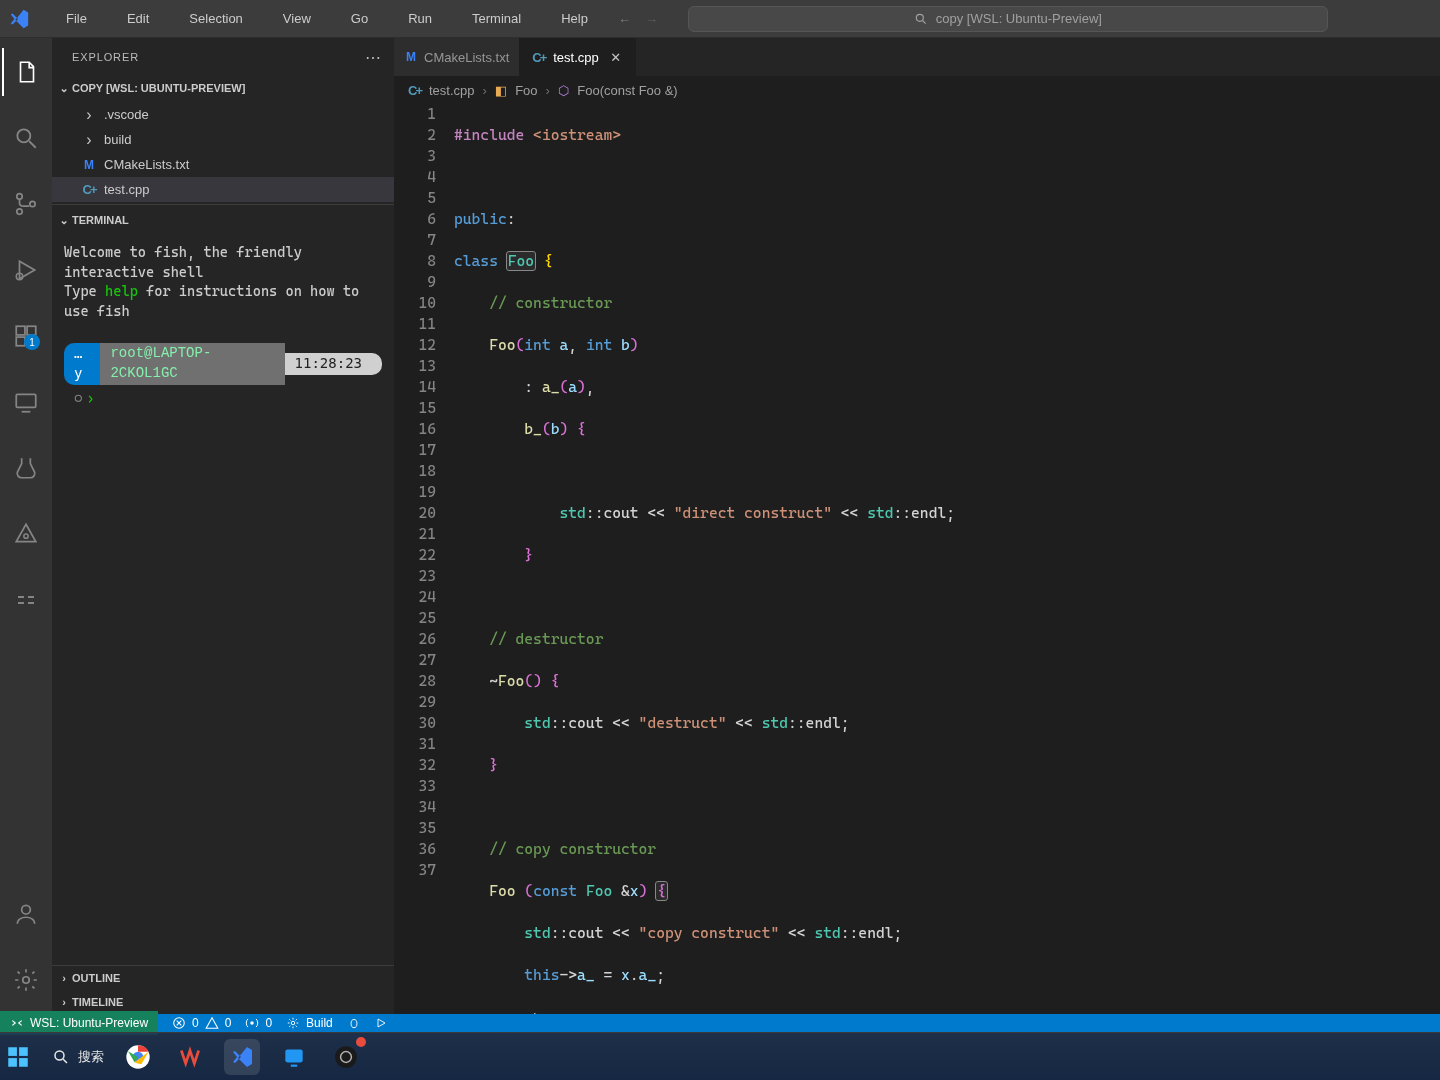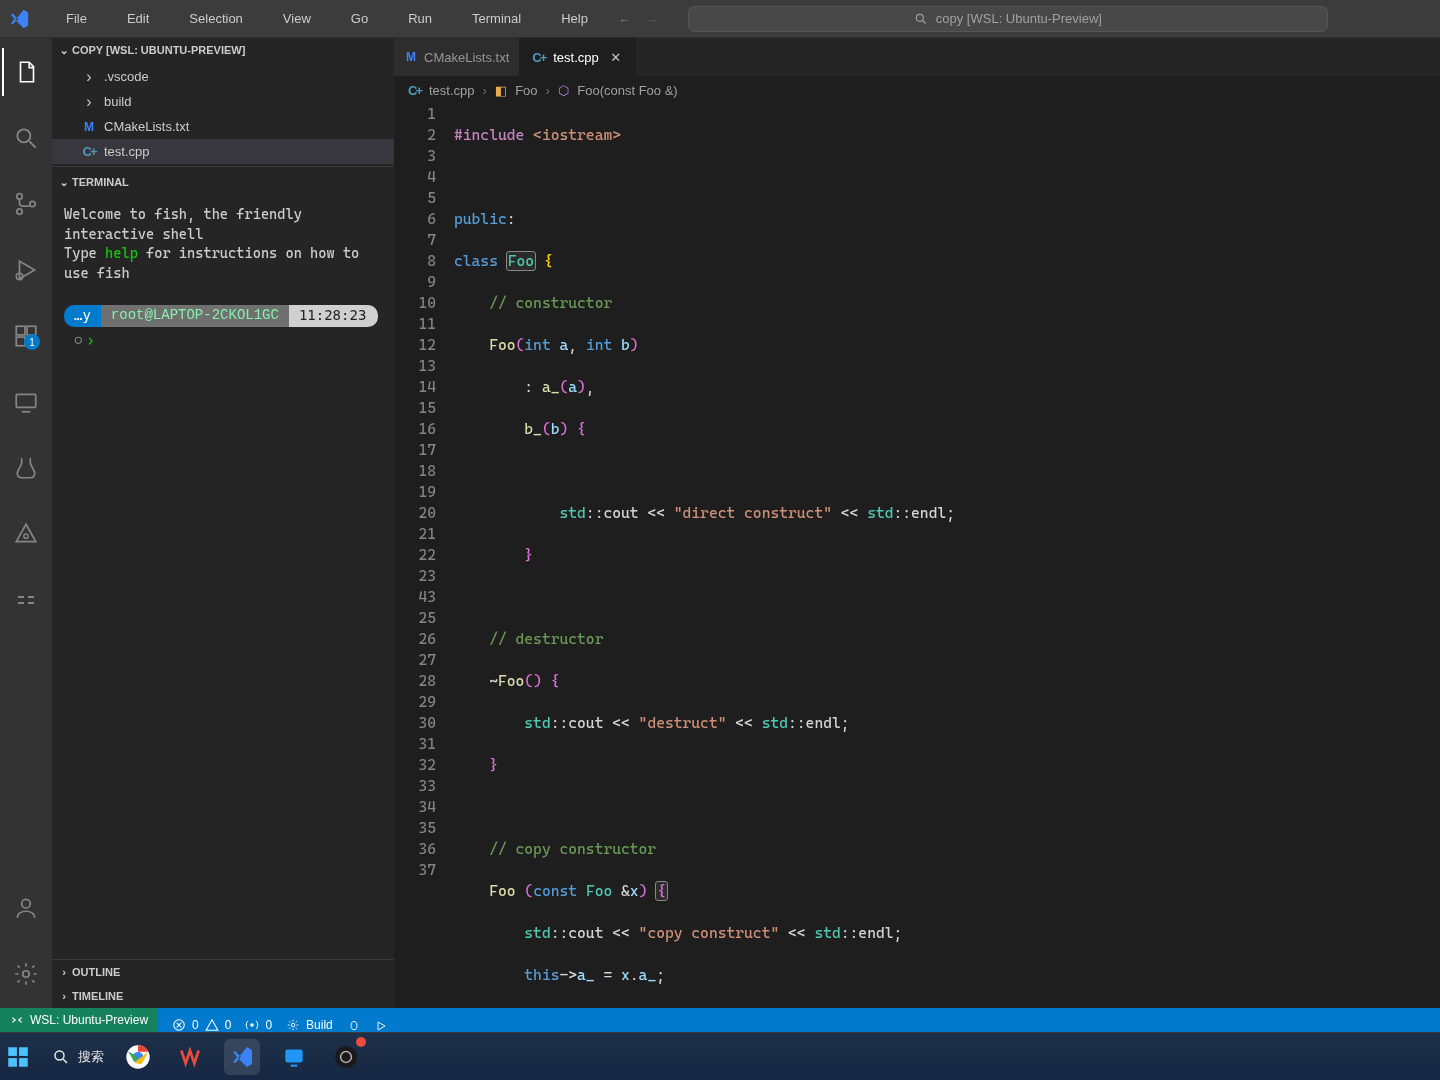--- a/index.html
+++ b/index.html
@@ -54,21 +54,21 @@
 .terminal-panel {
   flex: 1; min-height: 0; display: flex; flex-direction: column; border-top: 1px solid #3c3c3c;
 }
 .terminal-title { height: 30px; display: flex; align-items: center; padding-left: 4px; font-size: 11px; font-weight: bold; cursor: pointer; }
 .terminal-body { flex: 1; padding: 8px 12px 8px 12px; font-family: "Cascadia Mono","Consolas",monospace; font-size: 14px; line-height: 1.4; overflow: hidden; }
 .t-help { color: #16c60c; }
 .prompt-line { display: flex; align-items: center; gap: 0; margin-top: 22px; }
 .chip { padding: 1px 10px 1px 10px; font-family: monospace; }
 .chip.y { background: #007acc; color: #fff; border-radius: 10px 0 0 10px; }
 .chip.host { background: #707070; color: #86efac; font-family: Liberation Mono, monospace; }
-.chip.time { background: #d0d0d0; color: #222; border-radius: 0 10px 10px 0; padding-right: 12px;}
+.chip.time { background: #d0d0d0; color: #222; border-radius: 0 10px 10px 0; padding-right: 20px;}
 .prompt-caret { color: #16c60c; margin-top: 4px; margin-left: 10px; display: flex; gap: 4px; align-items:center;}
 .outline-panels { border-top: 1px solid #3c3c3c; }
 .outline-head { height: 24px; display: flex; align-items: center; padding-left: 4px; font-size: 11px; font-weight: bold; cursor: pointer; }
 
 .editor { flex: 1; display: flex; flex-direction: column; background: #1e1e1e; min-width: 0; }
 .tabbar { height: 38px; background: #252526; display: flex; }
 .tab { height: 38px; display: flex; align-items: center; padding: 0 10px 0 12px; gap: 8px; background: #2d2d2d; color: #969696; border-right: 1px solid #1e1e1e; cursor: pointer; font-size: 13px; }
 .tab.active { background: #1e1e1e; color: #ffffff; }
 .tab-close { color: #c5c5c5; width: 18px; text-align: center; }
 .breadcrumbs { height: 28px; display: flex; align-items: center; padding-left: 14px; gap: 8px; color: #a0a0a0; font-size: 13px; }
@@ -86,21 +86,21 @@
 .fn { color: #dcdcaa; }
 .cmt { color: #6a9955; }
 .str { color: #ce9178; }
 .op { color: #d4d4d4; }
 .punc-y { color: #ffd602; }
 .punc-p { color: #da70d6; }
 .var { color: #9cdcfe; }
 .this { color: #569cd6; }
 .hl { background: rgba(255,255,255,0.06); outline: 1px solid #888888; border-radius: 2px; padding: 0 1px;}
 
-.statusbar { height: 24px; background: #007acc; color: #ffffff; display: flex; align-items: flex-end; padding: 0 8px; gap: 14px; font-size: 12px; }
+.statusbar { height: 18px; background: #007acc; color: #ffffff; display: flex; align-items: center; padding: 0 8px; gap: 14px; font-size: 12px; }
 .sb-item { display: flex; align-items: center; gap: 6px; cursor: pointer; }
 .sb-remote { background: #16825d; height: 24px; margin-left: -8px; padding: 0 10px; display:flex; align-items:center; gap:6px; }
 
 .taskbar { height: 48px; background: linear-gradient(180deg, rgba(30,50,80,0.85), rgba(20,40,70,0.9)); display: flex; align-items: center; gap: 16px; border-top: 1px solid #3a3a3a;}
 .tb-icon { width: 36px; height: 36px; border-radius: 6px; display: flex; align-items: center; justify-content: center; color: #e8e8e8; cursor: pointer;}
 .tb-search { display: flex; align-items: center; gap: 8px; color: #e8e8e8; }
 svg { display: block; }
 </style>
 </head>
 <body>
@@ -205,20 +205,24 @@
     </div>
     <div class="activity-icon" style="margin-bottom:10px">
       <svg width="26" height="26" viewBox="0 0 24 24">
           <circle cx="12" cy="12" r="3" fill="none" stroke="currentColor" stroke-width="1.6"></circle>
           <path d="M12 2v3M12 19v3M4.2 4.2l2 2M17.8 17.8l2 2M2 12h3M19 12h3M4.2 19.8l2-2M17.8 6.2l2-2" stroke="currentColor" stroke-width="1.6"></path>
         </svg>
     </div>
   </div>
 
   <div class="sidebar">
+    <div class="sidebar-header">
+      <span>EXPLORER</span>
+      <span class="dots">⋯</span>
+    </div>
     <div class="section-head">
       <span class="chev">⌄</span>
         <span>COPY [WSL: UBUNTU-PREVIEW]</span>
     </div>
     <div class="file-tree">
       <div class="tree-item indent1">
         <span class="file-icon icon-chevright"></span>
         <span>.vscode</span>
       </div>
       <div class="tree-item indent1">
@@ -309,21 +313,21 @@
           <div>14</div>
           <div>15</div>
           <div>16</div>
           <div>17</div>
           <div>18</div>
           <div>19</div>
           <div>20</div>
           <div>21</div>
           <div>22</div>
           <div>23</div>
-          <div>43</div>
+          <div>24</div>
           <div>25</div>
           <div>26</div>
           <div>27</div>
           <div>28</div>
           <div>29</div>
           <div>30</div>
           <div>31</div>
           <div>32</div>
           <div>33</div>
           <div>34</div>

